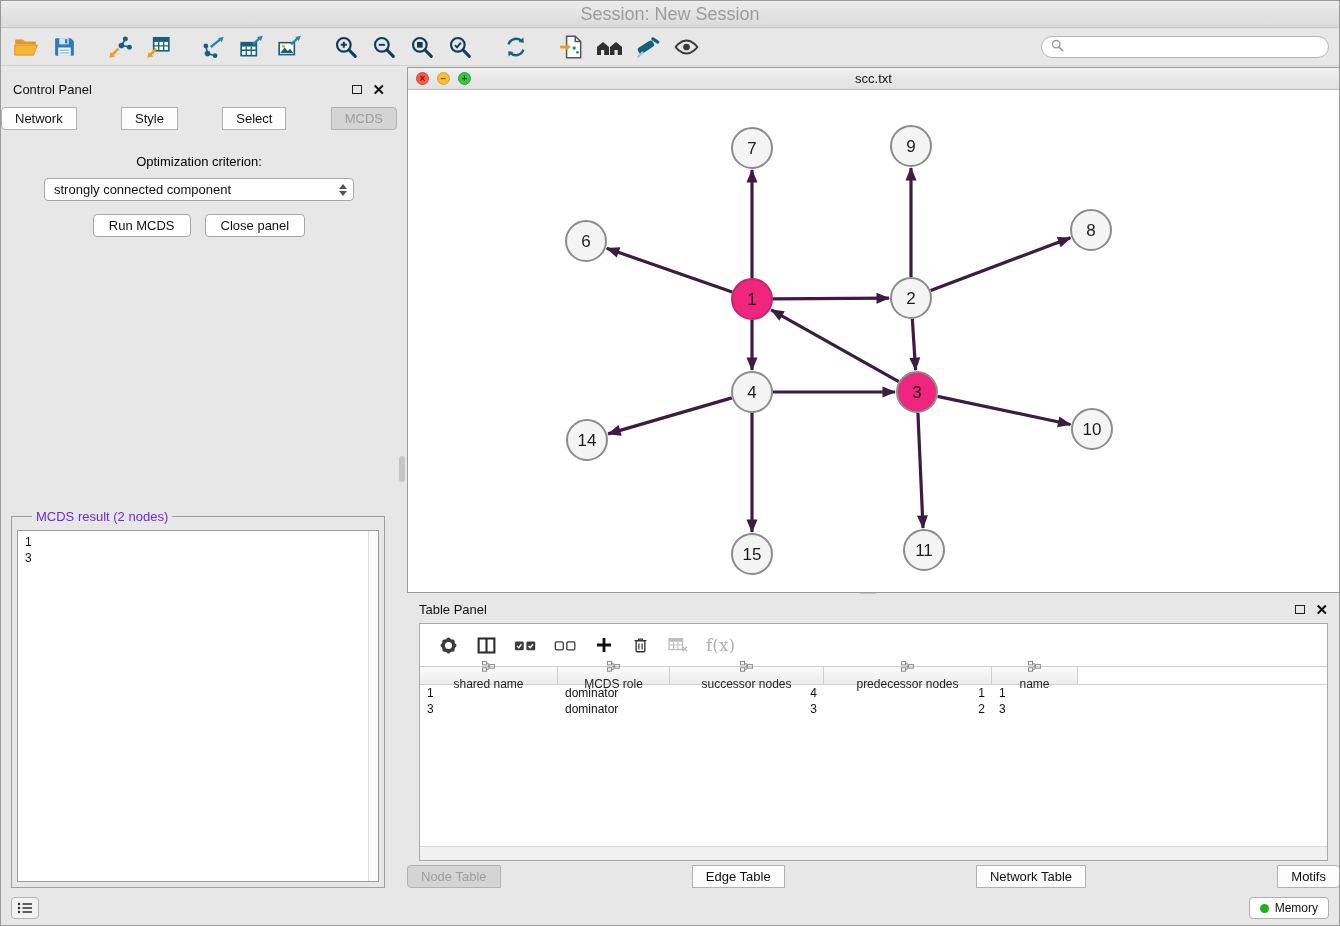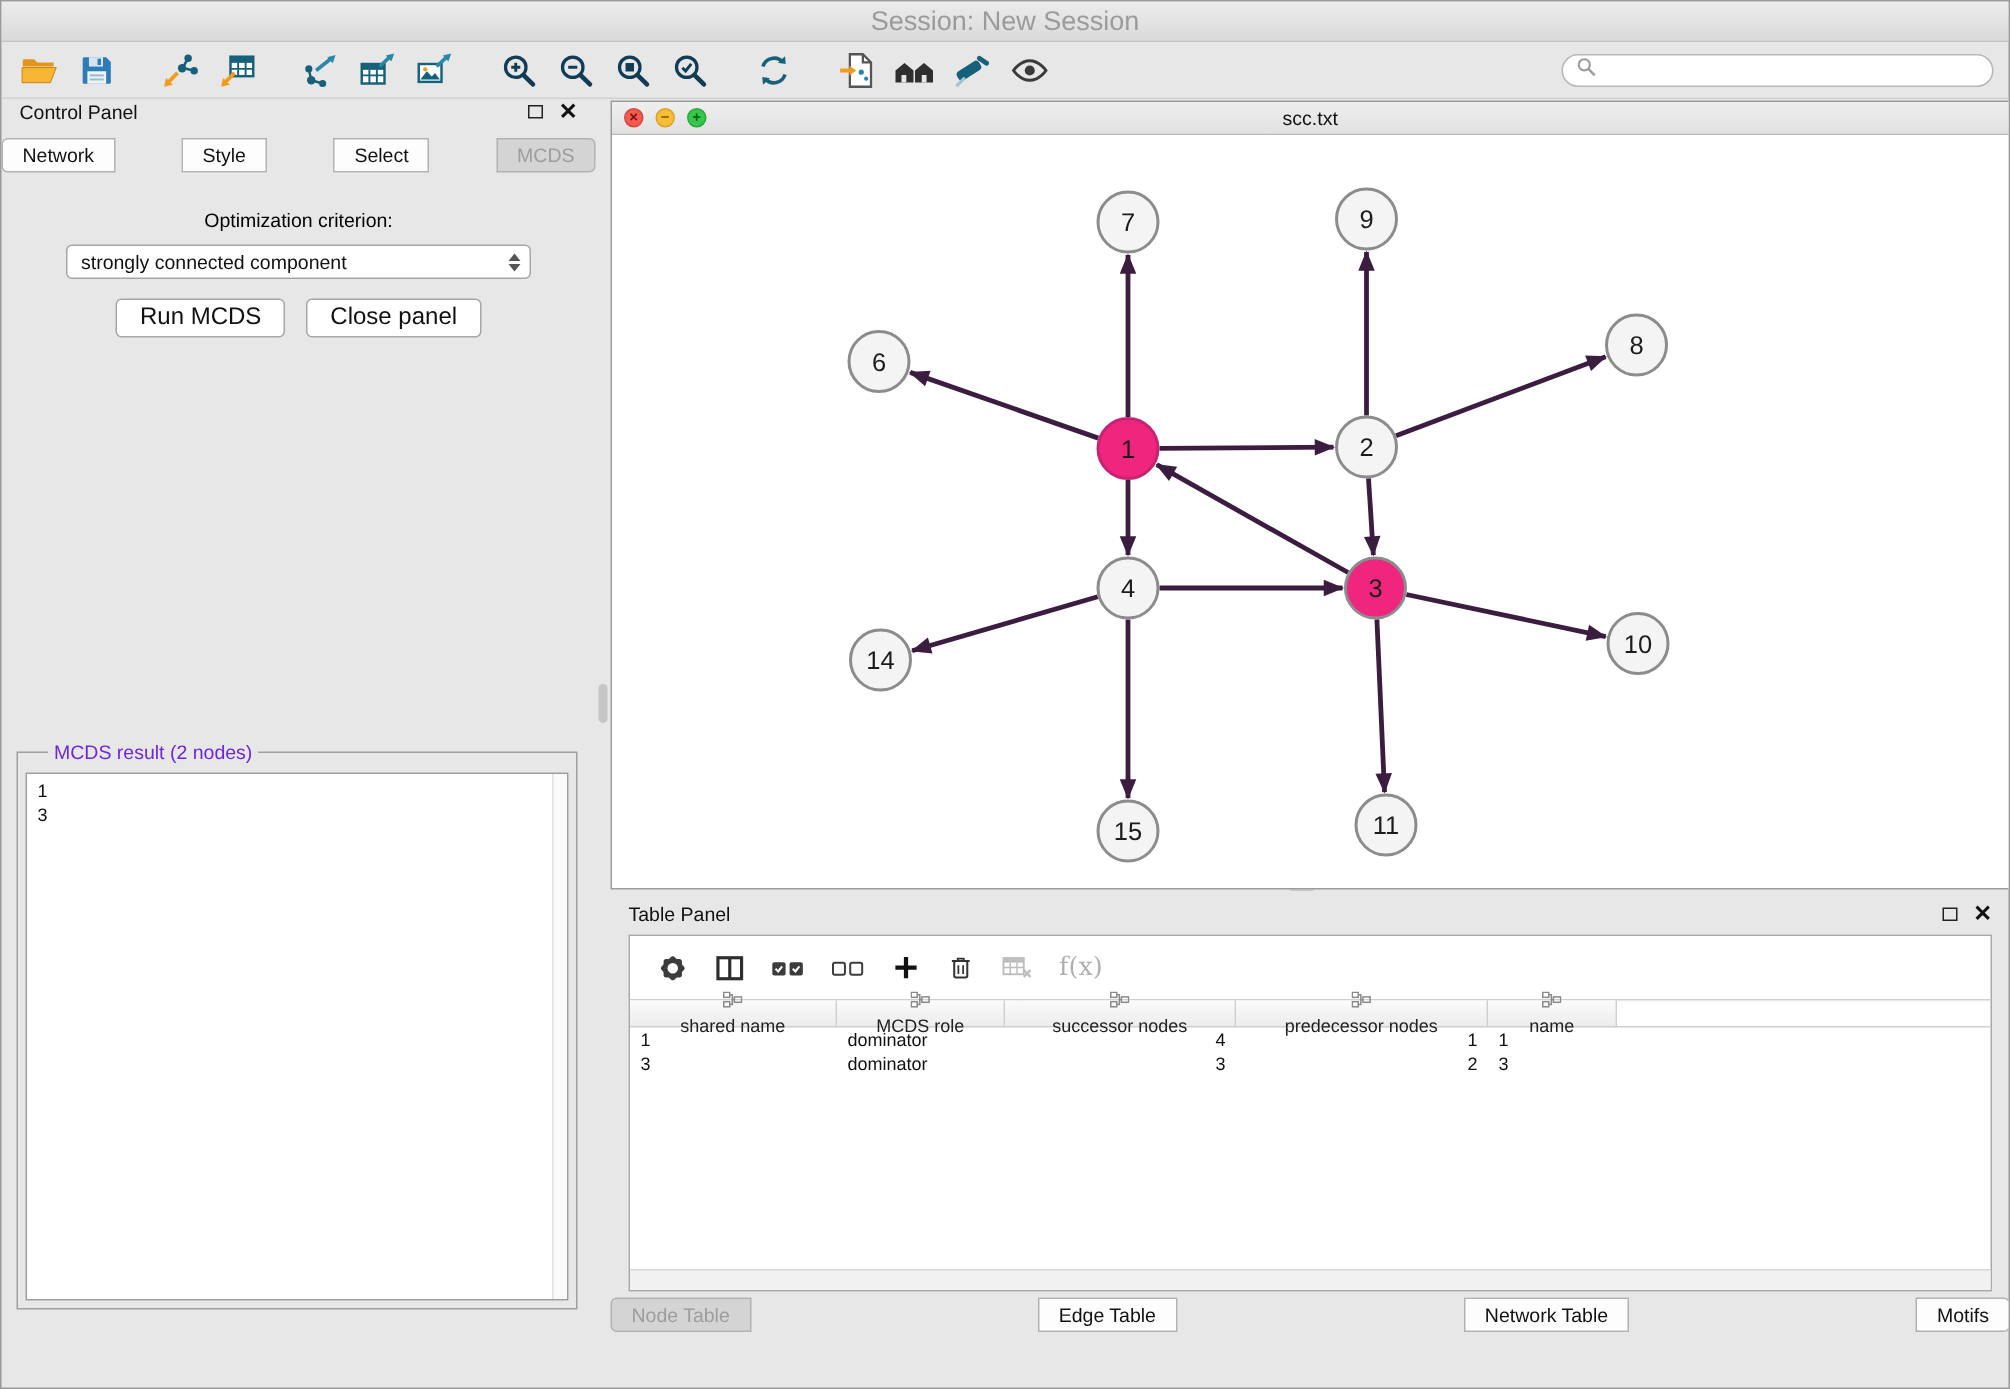--- a/index.html
+++ b/index.html
@@ -41,42 +41,42 @@
   }
   
   .panel-header {
     height:24px; display:flex; align-items:center; padding:0 12px;
     font-size:13px; color:#111;
   }
   .win-btns { margin-left:auto; display:flex; gap:10px; align-items:center; }
   .float-btn { width:10px; height:9px; border:1.5px solid #222; background:transparent; display:inline-block; }
   .close-btn { font-size:15px; font-weight:bold; color:#111; line-height:1; }
   
-  .control-panel { position:absolute; left:0; top:61px; width:396px; height:825px; }
+  .control-panel { position:absolute; left:0; top:76px; width:396px; height:825px; }
   .tabbar { display:flex; justify-content:space-between; margin-top:6px; }
   .tab {
     background:#fdfdfd; border:1px solid #b2b2b2; margin-left:-1px;
     padding:3px 13px; font-size:13px; color:#111; cursor:default; white-space:nowrap;
   }
   .tab:first-child { border-radius:4px 0 0 4px; margin-left:0; }
   .tab:last-child  { border-radius:0 4px 4px 0; }
   .tab.active { background:#d4d4d4; color:#9d9d9d; }
   .opt-label { text-align:center; margin-top:24px; font-size:13px; color:#000; }
   .dropdown {
     margin:9px auto 0; width:310px; height:23px; background:#fff;
     border:1px solid #a6a6a6; border-radius:4px;
     display:flex; align-items:center; font-size:13px; padding-left:9px; color:#111;
   }
   .chevrons { margin-left:auto; padding-right:6px; display:flex; flex-direction:column; gap:2px; align-items:center; }
   .tri-up    { width:0; height:0; border-left:4px solid transparent; border-right:4px solid transparent; border-bottom:5px solid #555; }
   .tri-down  { width:0; height:0; border-left:4px solid transparent; border-right:4px solid transparent; border-top:5px solid #555; }
   .btn-row { display:flex; justify-content:center; gap:14px; margin-top:13px; }
   .std-btn {
     background:#fff; border:1px solid #a6a6a6; border-radius:4px;
-    font-size:16px; padding:3px 15px; font-family:inherit; color:#111; cursor:default;
+    font-size:13px; padding:3px 15px; font-family:inherit; color:#111; cursor:default;
   }
   .result-group {
     position:absolute; left:10px; right:12px; top:432px; bottom:14px;
     border:1px solid #9f9f9f; padding:0;
   }
   .result-group legend { font-size:13px; padding:0 4px; margin-left:20px; color:#6d28d9; }
   .result-text {
     position:absolute; left:5px; right:5px; top:6px; bottom:5px;
     background:#fff; border:1px solid #9b9b9b; font-size:12px;
     padding:3px 7px; line-height:16px; color:#111; overflow:hidden;
@@ -556,14 +556,30 @@
       <div class="hscroll"></div>
     </div>
     <div class="table-tabs">
         <div class="tab active">Node Table</div>
         <div class="tab">Edge Table</div>
         <div class="tab">Network Table</div>
         <div class="tab">Motifs</div>
       </div>
   </div>
 
+  <div class="statusbar">
+    <button class="list-btn">
+      <svg width="16" height="14" viewBox="0 0 16 14">
+          <circle cx="2" cy="3" r="1.2" fill="#2e2e2e"></circle>
+          <line x1="5.5" y1="3" x2="15" y2="3" stroke="#2e2e2e" stroke-width="1.5"></line>
+          <circle cx="2" cy="7" r="1.2" fill="#2e2e2e"></circle>
+          <line x1="5.5" y1="7" x2="15" y2="7" stroke="#2e2e2e" stroke-width="1.5"></line>
+          <circle cx="2" cy="11" r="1.2" fill="#2e2e2e"></circle>
+          <line x1="5.5" y1="11" x2="15" y2="11" stroke="#2e2e2e" stroke-width="1.5"></line>
+        </svg>
+    </button>
+    <button class="memory-btn">
+      <span class="mem-dot"></span>
+      <span>Memory</span>
+    </button>
+  </div>
 
 </div>
 
 </body></html>

